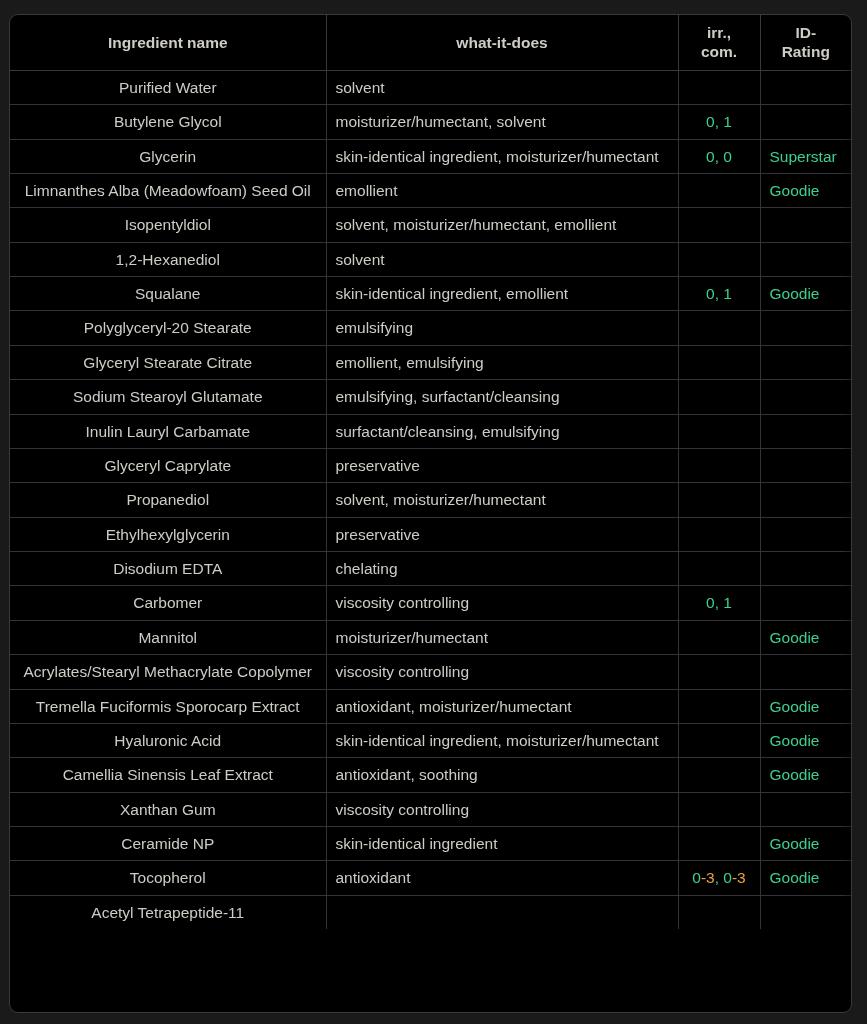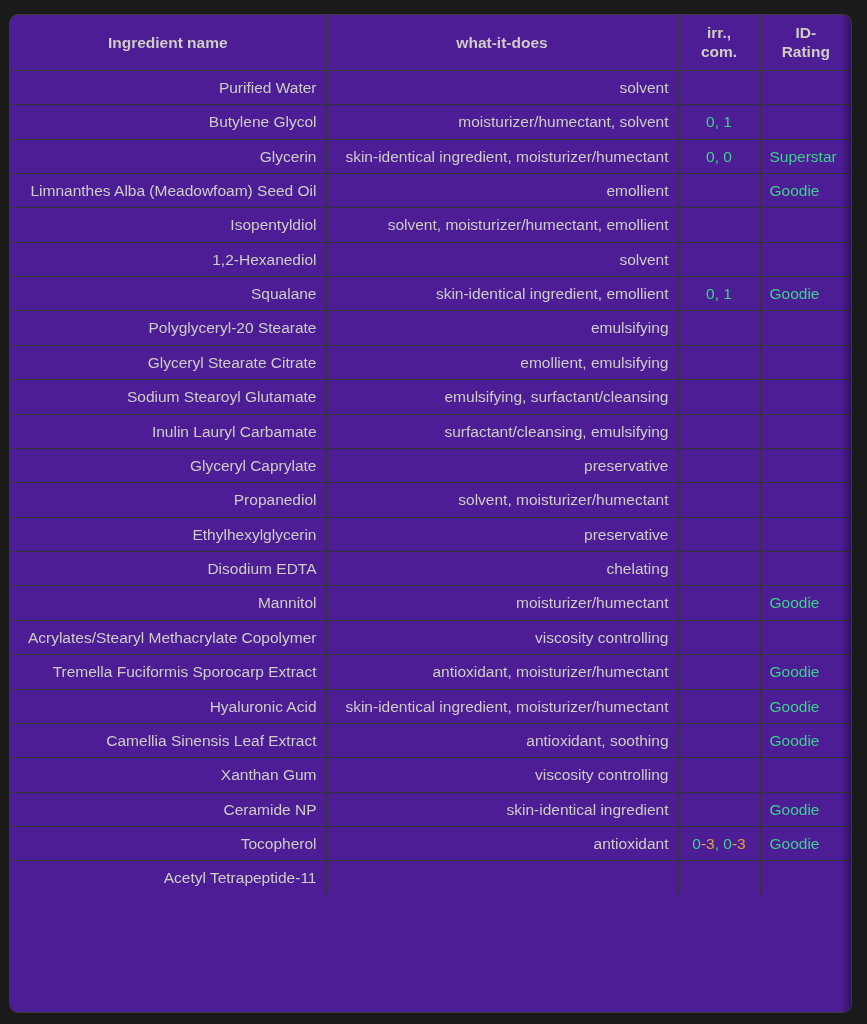--- a/index.html
+++ b/index.html
@@ -22,21 +22,21 @@
     box-sizing: border-box;
     padding: 14px 15px 11px 9px;
     background: #1a1a1a;
     position: relative;
   }
 
   .table-wrap {
     width: 843px;
     height: 999px;
     box-sizing: border-box;
-    background: #4c1d95;
+    background: #000000;
     border: 1px solid #3a3a3c;
     border-radius: 9px;
     overflow: hidden;
     position: relative;
   }
 
   table.ingredients {
     width: 100%;
     border-collapse: collapse;
     table-layout: fixed;
@@ -69,26 +69,26 @@
     padding: 6px 9px;
     vertical-align: middle;
     line-height: 1.38;
     color: #cfccc6;
     box-sizing: border-box;
   }
   table.ingredients tbody td:last-child { border-right: none; }
   table.ingredients tbody tr:last-child td { border-bottom: none; }
 
   td.name {
-    text-align: right;
+    text-align: center;
     word-break: break-all;
     padding-left: 9px;
   }
   td.does {
-    text-align: right;
+    text-align: left;
   }
   td.irr {
     text-align: center;
     white-space: nowrap;
   }
   td.rating {
     text-align: left;
     white-space: nowrap;
   }
 
@@ -221,20 +221,26 @@
             <td class="irr"></td>
             <td class="rating"></td>
           </tr>
           <tr>
             <td class="name">Disodium EDTA</td>
             <td class="does">chelating</td>
             <td class="irr"></td>
             <td class="rating"></td>
           </tr>
           <tr>
+            <td class="name">Carbomer</td>
+            <td class="does">viscosity controlling</td>
+            <td class="irr"><span class="irr-green">0, 1</span></td>
+            <td class="rating"></td>
+          </tr>
+          <tr>
             <td class="name">Mannitol</td>
             <td class="does">moisturizer/humectant</td>
             <td class="irr"></td>
             <td class="rating"><span class="rating-goodie">Goodie</span></td>
           </tr>
           <tr>
             <td class="name">Acrylates/Stearyl Methacrylate Copolymer</td>
             <td class="does">viscosity controlling</td>
             <td class="irr"></td>
             <td class="rating"></td>

